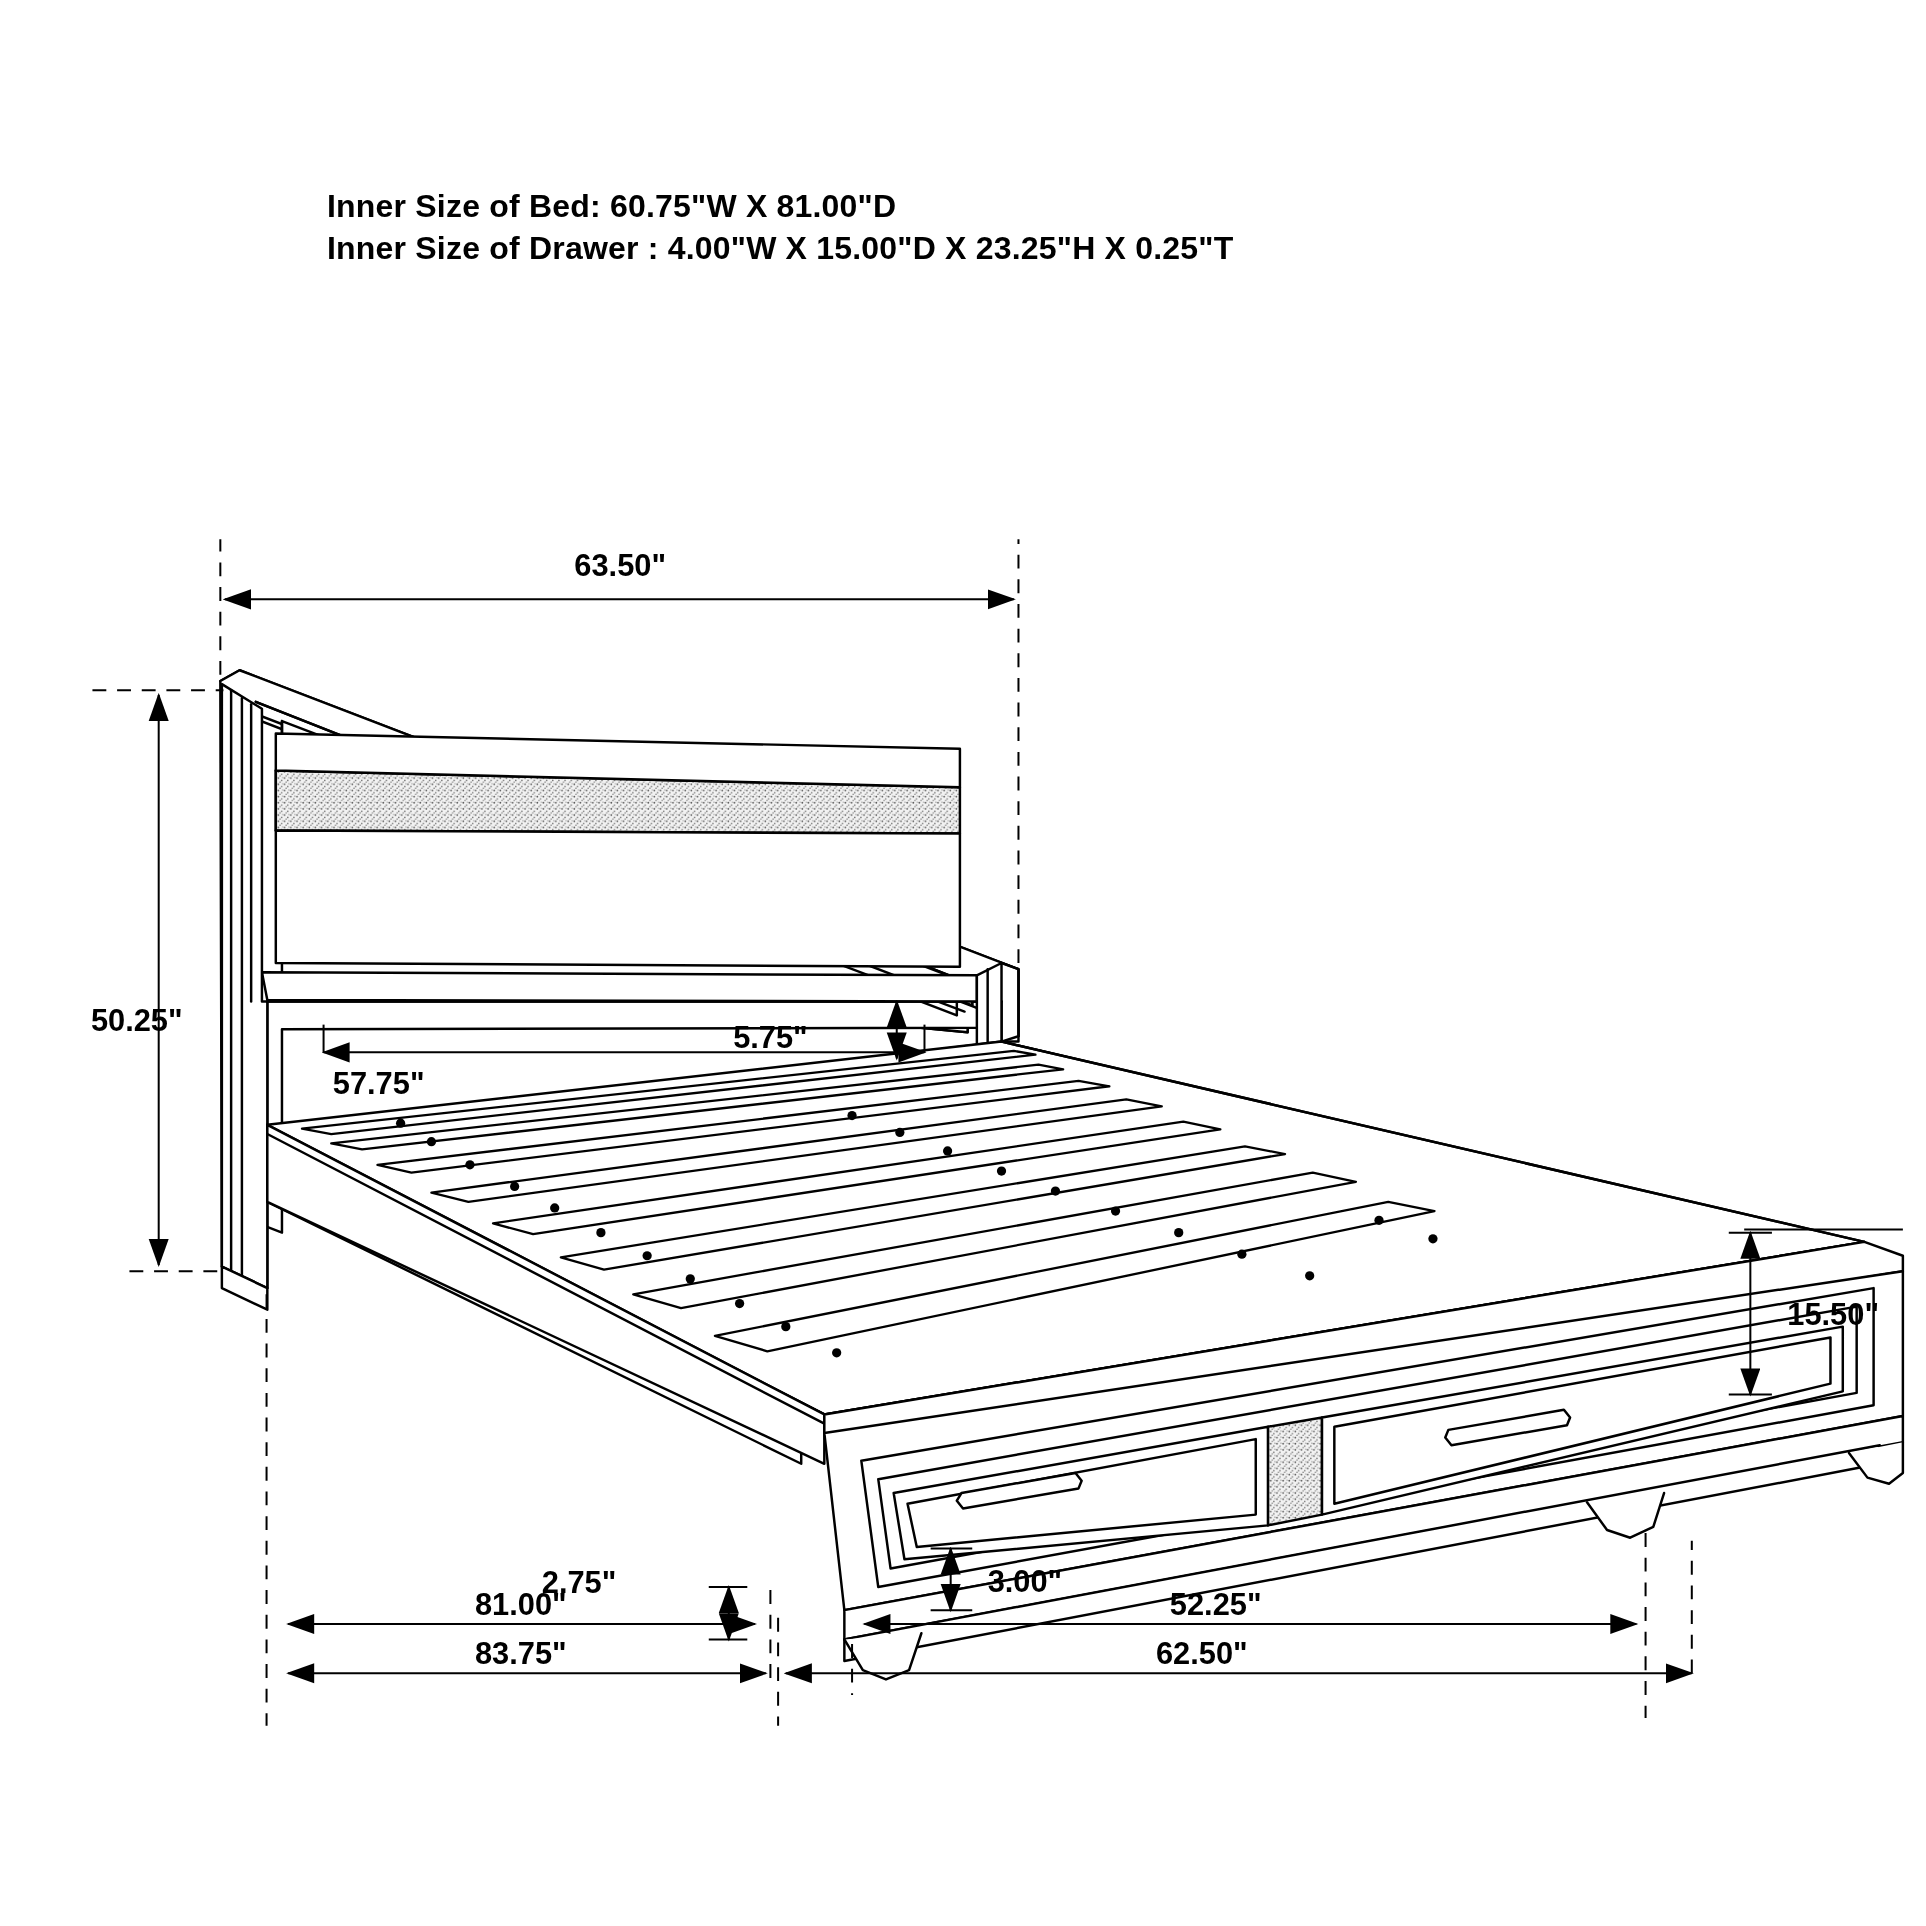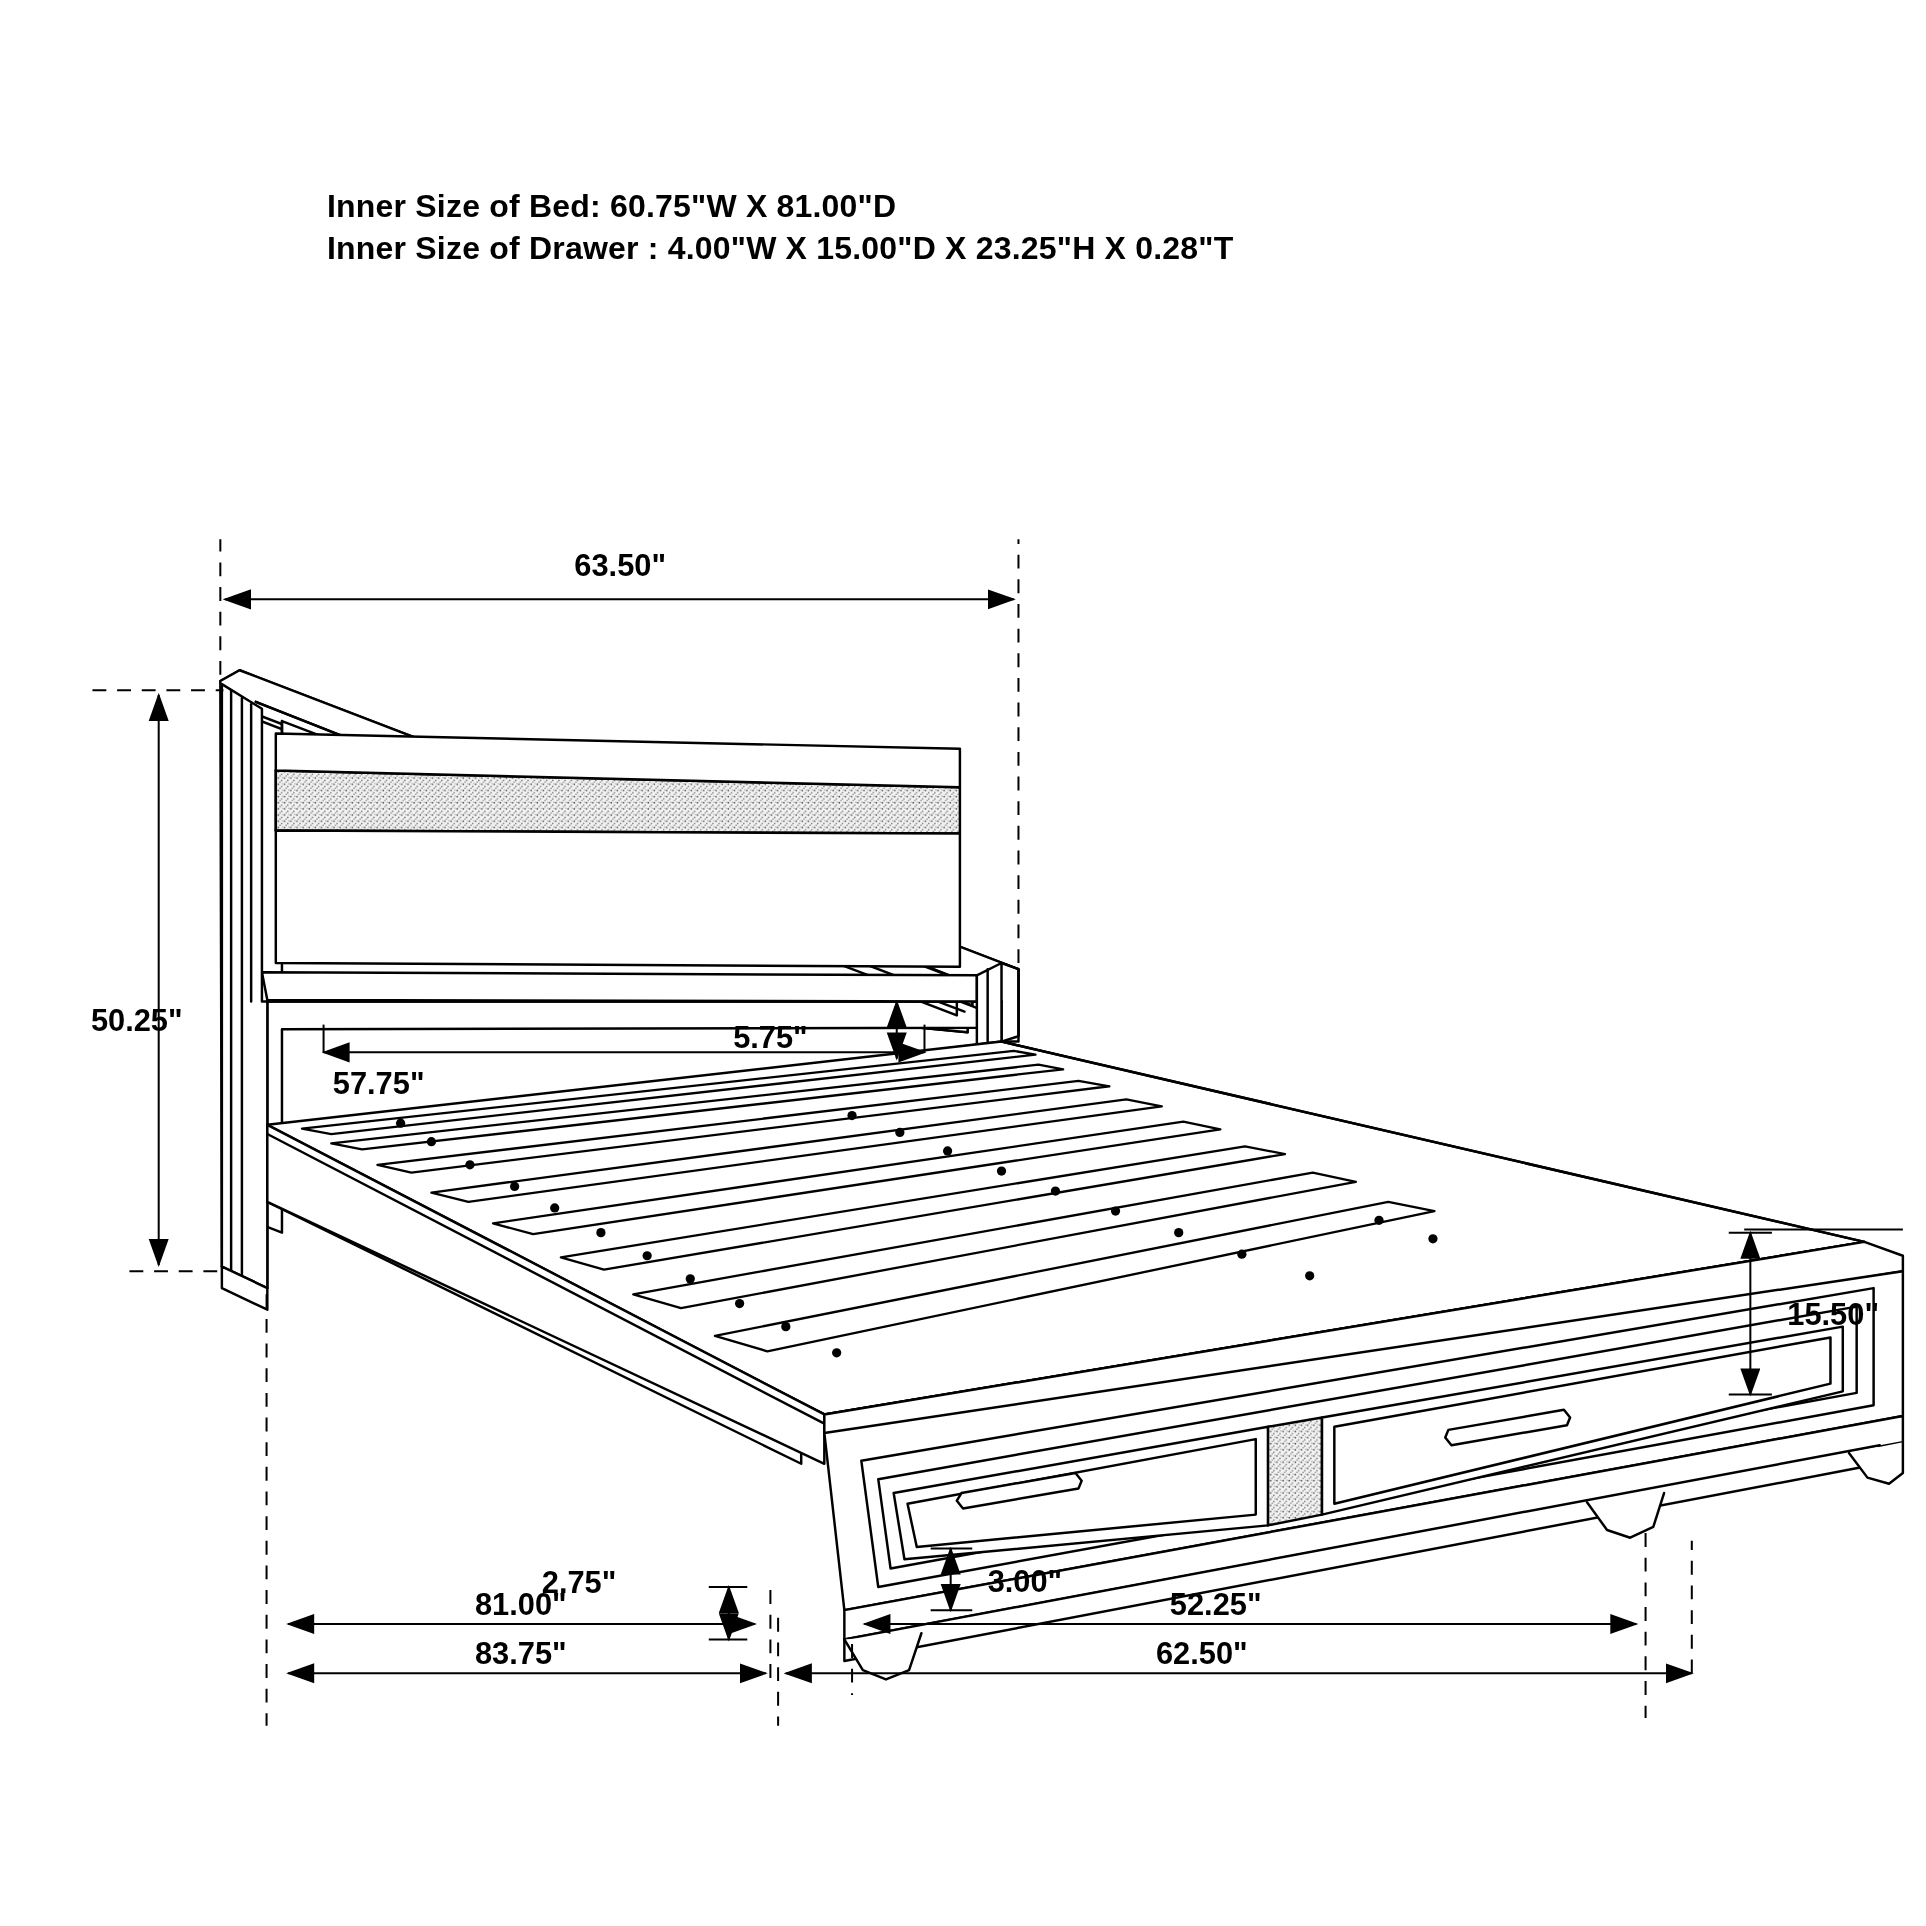--- a/index.html
+++ b/index.html
@@ -10,21 +10,21 @@
   svg.dwg{position:absolute;left:0;top:0;width:1926px;height:1926px;}
   text.dim{font-family:"Liberation Sans",sans-serif;font-size:40px;font-weight:bold;fill:#000;}
 </style>
 </head>
 <body>
 
 <div id="stage">
 
   <div class="spec-block">
     <div class="spec-line">Inner Size of Bed: 60.75"W X 81.00"D</div>
-    <div class="spec-line">Inner Size of Drawer : 4.00"W X 15.00"D X 23.25"H X 0.28"T</div>
+    <div class="spec-line">Inner Size of Drawer : 4.00"W X 15.00"D X 23.25"H X 0.25"T</div>
   </div>
 
   <svg class="dwg" viewBox="0 0 2500 2500">
     <defs>
       <marker id="ah" markerWidth="16" markerHeight="16" refX="13" refY="5" orient="auto" markerUnits="strokeWidth">
         <path d="M0,0 L14,5 L0,10 z" fill="#000"></path>
       </marker>
       <marker id="ahs" markerWidth="16" markerHeight="16" refX="1" refY="5" orient="auto" markerUnits="strokeWidth">
         <path d="M14,0 L0,5 L14,10 z" fill="#000"></path>
       </marker>

